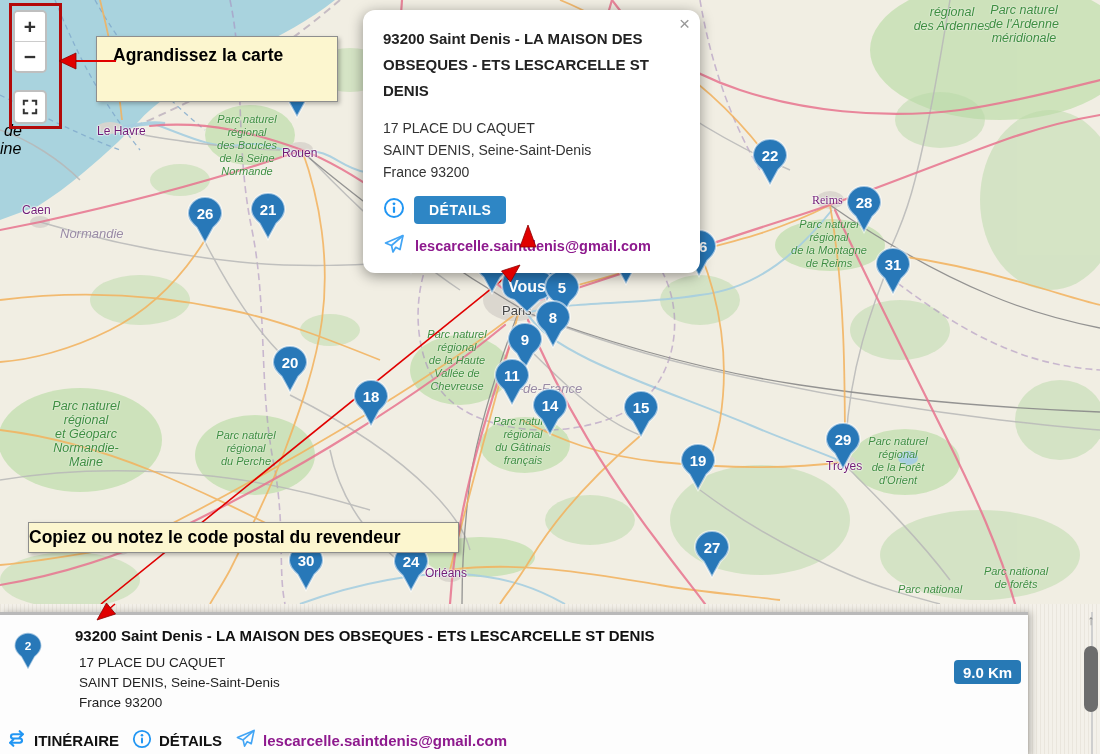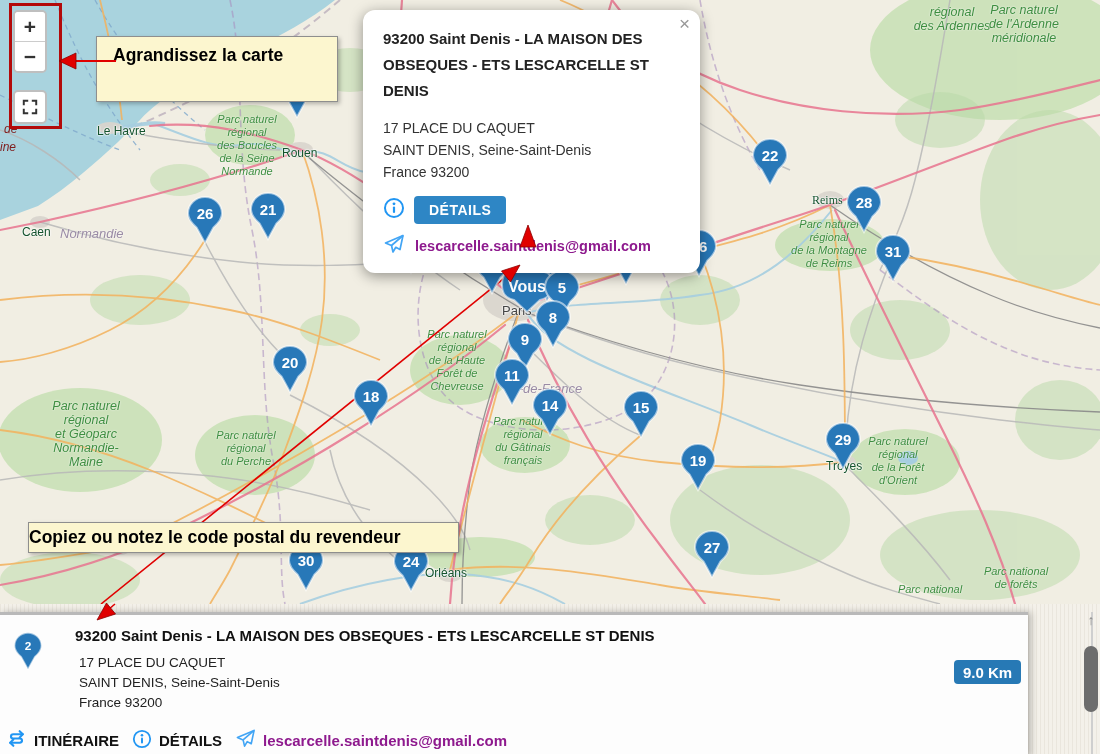--- a/index.html
+++ b/index.html
@@ -6,26 +6,26 @@
   body{
     width:1100px;height:754px;overflow:hidden;position:relative;
     font-family:"Liberation Sans",sans-serif;
     background:#f4f1ea;
     background-image:repeating-linear-gradient(90deg, rgba(175,165,145,.14) 0 1px, transparent 1px 4px);
   }
   
   #map{position:absolute;left:0;top:0;width:1100px;height:604px;background:#f1eee3;overflow:hidden;}
   #map-art{position:absolute;left:0;top:0;z-index:0;}
   .map-label{position:absolute;pointer-events:none;white-space:nowrap;z-index:2;}
-  .city-label{color:#14532d;font-size:12px;text-shadow:0 0 2px #fff,0 0 2px #fff,0 0 2px #fff;}
+  .city-label{color:#701a75;font-size:12px;text-shadow:0 0 2px #fff,0 0 2px #fff,0 0 2px #fff;}
   .city-label.big{font-size:13px;color:#444;}
   .park-label{color:#3e8e41;font-style:italic;text-align:center;transform:translateX(-50%);line-height:13px;font-size:11px;text-shadow:0 0 2px #fff;}
   .park-label.md{font-size:12.5px;line-height:14px;}
   .region-label{color:#9a8ba5;font-style:italic;font-size:13px;text-shadow:0 0 2px #fff;}
-  .water-label{color:#7f1d1d;font-style:italic;font-size:12px;}
+  .water-label{color:#000000;font-style:italic;font-size:16px;}
   
   #markers-layer{position:absolute;left:0;top:0;width:100%;height:100%;z-index:4;pointer-events:none;}
   .pin{position:absolute;pointer-events:auto;cursor:pointer;}
   .pin-num{fill:#fff;font-weight:bold;font-size:15px;font-family:"Liberation Sans",sans-serif;}
   .vous-txt{fill:#fff;font-weight:bold;font-size:16px;font-family:"Liberation Sans",sans-serif;}
   #diag-line{position:absolute;left:0;top:0;z-index:3;pointer-events:none;}
   
   .popup{position:absolute;left:363px;top:10px;width:297px;background:#fff;border-radius:12px;
     box-shadow:0 3px 14px rgba(0,0,0,.4);padding:16px 20px 14px 20px;z-index:10;}
   .popup-tip{position:absolute;left:521px;top:216px;width:18px;height:18px;background:#fff;transform:rotate(45deg);z-index:9;box-shadow:3px 3px 6px rgba(0,0,0,.25);}
@@ -201,21 +201,21 @@
       <path d="M505,325 C420,395 300,470 180,528 C120,556 60,575 0,585"></path>
       <path d="M835,210 C865,275 905,355 945,435 C975,495 1000,550 1015,604"></path>
       <path d="M612,0 C640,40 680,70 740,90 C800,110 880,120 960,110 C1010,103 1060,90 1100,80"></path>
       <path d="M470,262 C430,230 400,170 398,100 C397,60 400,30 402,0"></path>
     </g>
   </svg>
 
   <div id="labels-layer">
       <div class="map-label city-label" style="left: 97px; top: 124px;">Le Havre</div>
       <div class="map-label city-label" style="left: 282px; top: 146px;">Rouen</div>
-      <div class="map-label city-label" style="left: 22px; top: 225px;">Caen</div>
+      <div class="map-label city-label" style="left: 22px; top: 203px;">Caen</div>
       <div class="map-label city-label big" style="left: 502px; top: 303px;">Paris</div>
       <div class="map-label city-label" style="left: 103px; top: 539px;">Le Mans</div>
       <div class="map-label city-label" style="left: 425px; top: 566px;">Orléans</div>
       <div class="map-label city-label" style="left: 826px; top: 459px;">Troyes</div>
       <div class="map-label city-label" style="left: 812px; top: 193px; font-family: Liberation Serif, serif;">Reims</div>
       <div class="map-label region-label" style="left: 60px; top: 226px;">Normandie</div>
       <div class="map-label region-label" style="left: 505px; top: 381px;">Île-de-France</div>
       <div class="map-label water-label" style="left: 4px; top: 122px;">de</div>
       <div class="map-label water-label" style="left: 0px; top: 140px;">ine</div>
       <div class="map-label park-label" style="left: 247px; top: 113px;">
@@ -226,21 +226,21 @@
         <div>Normande</div>
       </div>
       <div class="map-label park-label" style="left: 448px; top: 236px;">
         <div>du Vexin</div>
         <div>Français</div>
       </div>
       <div class="map-label park-label" style="left: 457px; top: 328px;">
         <div>Parc naturel</div>
         <div>régional</div>
         <div>de la Haute</div>
-        <div>Forêt de</div>
+        <div>Vallée de</div>
         <div>Chevreuse</div>
       </div>
       <div class="map-label park-label md" style="left: 86px; top: 399px;">
         <div>Parc naturel</div>
         <div>régional</div>
         <div>et Géoparc</div>
         <div>Normandie-</div>
         <div>Maine</div>
       </div>
       <div class="map-label park-label" style="left: 246px; top: 429px;">
@@ -348,21 +348,21 @@
       <text x="19" y="23.5" text-anchor="middle" class="pin-num">16</text>
         </svg></div>
       <div class="pin" style="left: 751px; top: 137px;"><svg width="38" height="50" viewBox="0 0 38 50">
       <path d="M19,2 C9.6,2 2,9.3 2,18.3 C2,24.5 6,28.5 10.5,32.5 L19,48 L27.5,32.5 C32,28.5 36,24.5 36,18.3 C36,9.3 28.4,2 19,2 Z" fill="#2878b8" stroke="rgba(255,255,255,.55)" stroke-width="2"></path>
       <text x="19" y="23.5" text-anchor="middle" class="pin-num">22</text>
         </svg></div>
       <div class="pin" style="left: 845px; top: 184px;"><svg width="38" height="50" viewBox="0 0 38 50">
       <path d="M19,2 C9.6,2 2,9.3 2,18.3 C2,24.5 6,28.5 10.5,32.5 L19,48 L27.5,32.5 C32,28.5 36,24.5 36,18.3 C36,9.3 28.4,2 19,2 Z" fill="#2878b8" stroke="rgba(255,255,255,.55)" stroke-width="2"></path>
       <text x="19" y="23.5" text-anchor="middle" class="pin-num">28</text>
         </svg></div>
-      <div class="pin" style="left: 874px; top: 233px;"><svg width="38" height="50" viewBox="0 0 38 50">
+      <div class="pin" style="left: 874px; top: 246px;"><svg width="38" height="50" viewBox="0 0 38 50">
       <path d="M19,2 C9.6,2 2,9.3 2,18.3 C2,24.5 6,28.5 10.5,32.5 L19,48 L27.5,32.5 C32,28.5 36,24.5 36,18.3 C36,9.3 28.4,2 19,2 Z" fill="#2878b8" stroke="rgba(255,255,255,.55)" stroke-width="2"></path>
       <text x="19" y="23.5" text-anchor="middle" class="pin-num">31</text>
         </svg></div>
       <div class="pin" style="left: 622px; top: 389px;"><svg width="38" height="50" viewBox="0 0 38 50">
       <path d="M19,2 C9.6,2 2,9.3 2,18.3 C2,24.5 6,28.5 10.5,32.5 L19,48 L27.5,32.5 C32,28.5 36,24.5 36,18.3 C36,9.3 28.4,2 19,2 Z" fill="#2878b8" stroke="rgba(255,255,255,.55)" stroke-width="2"></path>
       <text x="19" y="23.5" text-anchor="middle" class="pin-num">15</text>
         </svg></div>
       <div class="pin" style="left: 271px; top: 344px;"><svg width="38" height="50" viewBox="0 0 38 50">
       <path d="M19,2 C9.6,2 2,9.3 2,18.3 C2,24.5 6,28.5 10.5,32.5 L19,48 L27.5,32.5 C32,28.5 36,24.5 36,18.3 C36,9.3 28.4,2 19,2 Z" fill="#2878b8" stroke="rgba(255,255,255,.55)" stroke-width="2"></path>
       <text x="19" y="23.5" text-anchor="middle" class="pin-num">20</text>

